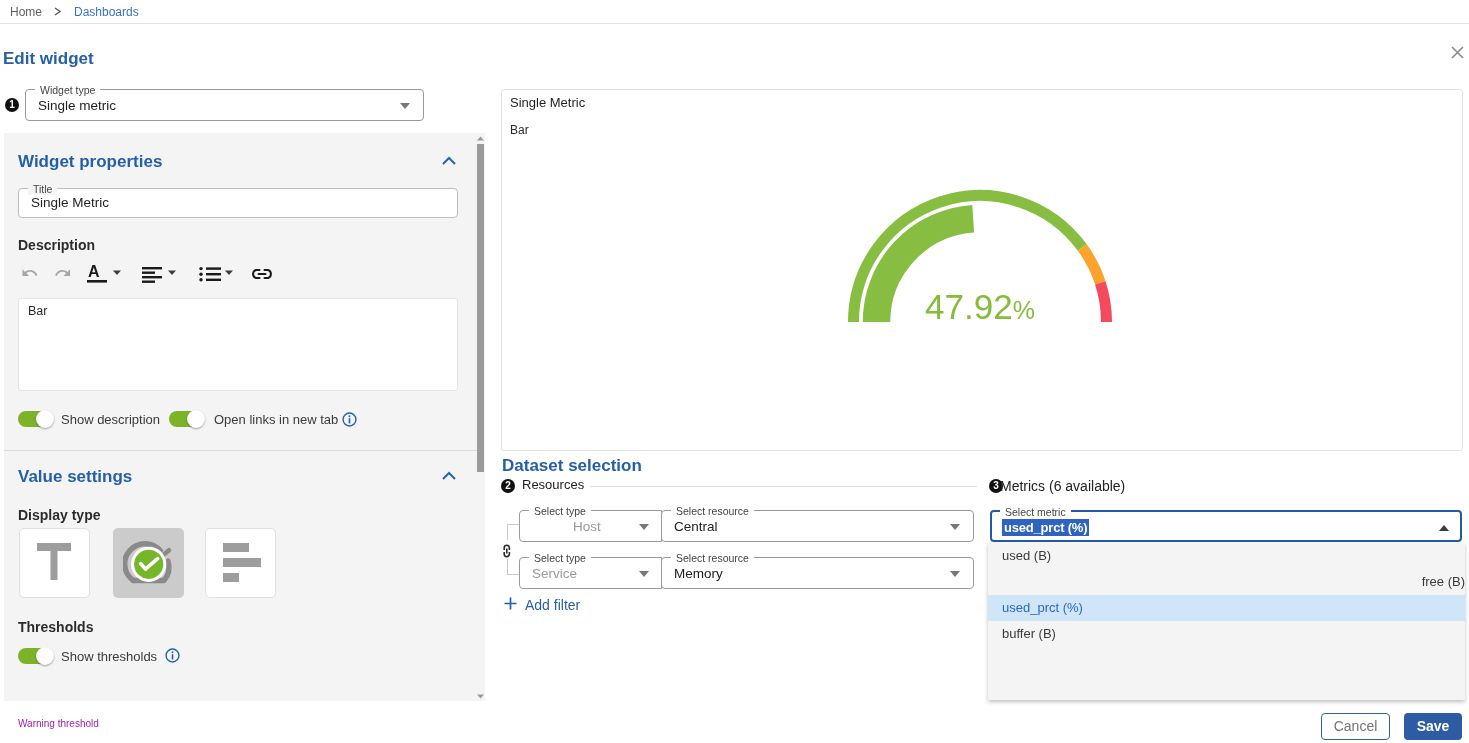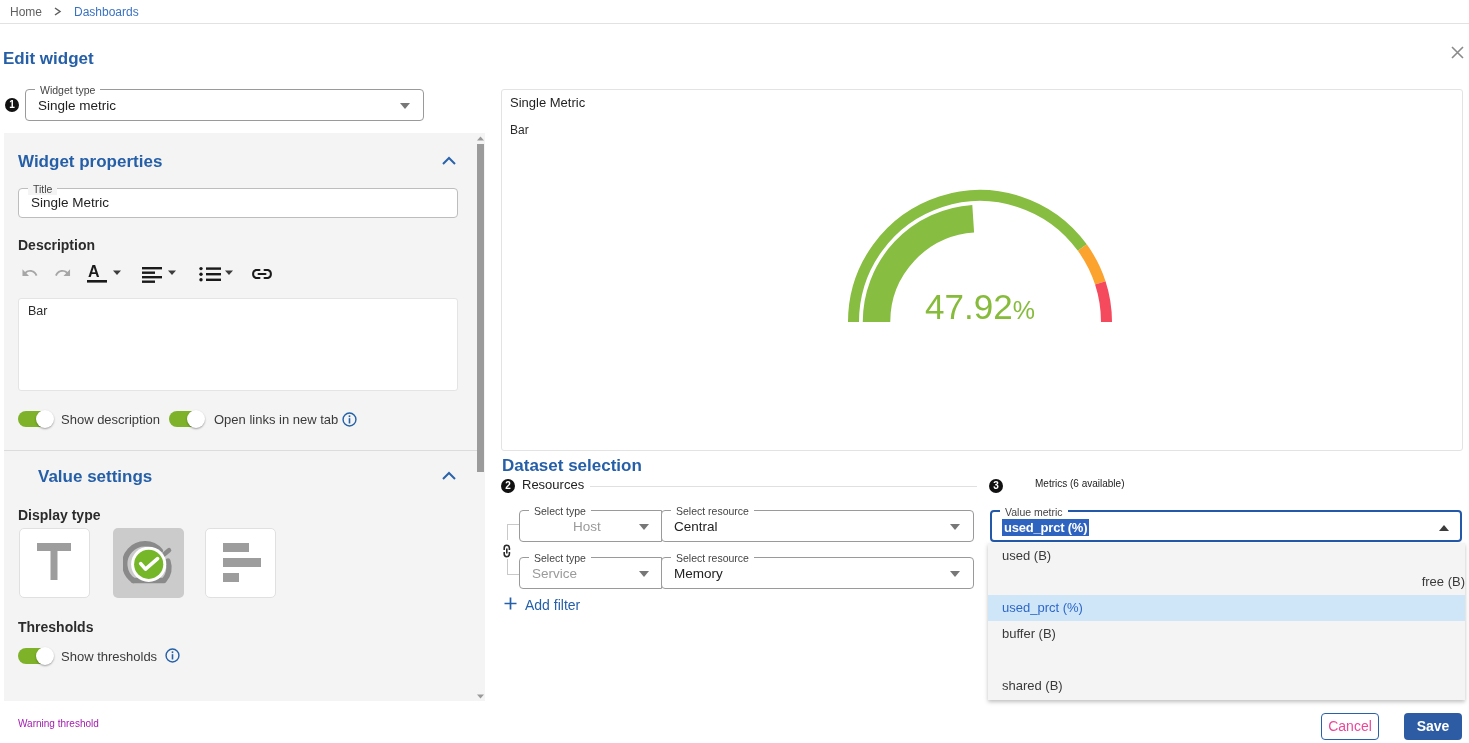--- a/index.html
+++ b/index.html
@@ -106,21 +106,21 @@
     </div>
 <div class="abs" style="left:214px;top:412px;font-size:13px;color:#3a3a3a;">Open links in new tab</div>
 <svg class="abs" style="left:342px;top:412px;" width="15" height="15" viewBox="0 0 17 17">
       <circle cx="8.5" cy="8.5" r="7.3" fill="none" stroke="#2660a8" stroke-width="1.6"></circle>
       <rect x="7.6" y="7" width="1.8" height="6" fill="#2660a8"></rect>
       <rect x="7.6" y="3.8" width="1.8" height="2" fill="#2660a8"></rect>
     </svg>
 
 <div class="abs" style="left:4px;top:450px;width:473px;height:1px;background:#dcdcdc;"></div>
 
-<div class="abs blueh" style="left:18px;top:467px;font-size:17px;margin-left:20px;">Value settings</div>
+<div class="abs blueh" style="left:18px;top:467px;font-size:17px;">Value settings</div>
 <svg class="abs" style="left:442px;top:471px;" width="14" height="9" viewBox="0 0 14 9">
       <path d="M1 8 L7 2 L13 8" stroke="#2b63ab" stroke-width="2" fill="none"></path>
     </svg>
 
 <div class="seclbl" style="left:18px;top:507px;">Display type</div>
 <div class="abs" style="left:19px;top:528px;width:71px;height:70px;background:#fff;border:1px solid #e0e0e0;border-radius:5px;"></div>
 <svg class="abs" style="left:37px;top:542px;" width="36" height="40" viewBox="0 0 36 40">
   <rect x="0" y="1" width="34" height="8" fill="#9d9d9d"></rect>
   <rect x="13.5" y="1" width="7" height="37" fill="#9d9d9d"></rect>
 </svg>
@@ -212,32 +212,31 @@
     <line x1="5.8" y1="4.6" x2="5.8" y2="9.4"></line>
   </g>
 </svg>
 
 <svg class="abs" style="left:504px;top:597px;" width="13" height="13" viewBox="0 0 13 13">
       <path d="M6.5 0.5 V12.5 M0.5 6.5 H12.5" stroke="#2660a8" stroke-width="1.7"></path>
     </svg>
 <div class="abs" style="left:525px;top:597px;font-size:14px;color:#2660a8;">Add filter</div>
 
 <div class="ncirc" style="left:989px;top:479px;">3</div>
-<div class="abs" style="left:1035px;top:478px;font-size:10px;color:#222;">Metrics (6 available)</div>
+<div class="abs" style="left:1000px;top:478px;font-size:14px;color:#222;">Metrics (6 available)</div>
 
 <div class="ofield" style="left:990px;top:510px;width:472px;height:32px;border:2px solid #2359a8;">
-  <div class="olabel" style="left:8px;">Value metric</div>
+  <div class="olabel" style="left:8px;">Select metric</div>
   <div class="abs" style="left:10px;top:7px;font-size:13px;letter-spacing:-0.2px;color:#fff;background:#2f63c0;padding:1px 2px;font-weight:bold;">used_prct (%)</div>
   <div class="selarrow" style="right:11px;border-top:none;border-bottom:6px solid #3c3c3c;"></div>
 </div>
 
 <div id="menu" class="abs" style="left:988px;top:543px;width:477px;height:157px;background:#f4f4f4;box-shadow:0 2px 4px rgba(0,0,0,0.25);">
   <div class="mitem" style="top:0;">used (B)</div>
   <div class="mitem" style="top:26px;text-align:right;">free (B)</div>
   <div class="mitem" style="top:52px;background:#cfe5f8;color:#2e68c8;">used_prct (%)</div>
   <div class="mitem" style="top:78px;">buffer (B)</div>
-  <div class="mitem" style="top:130px;">shared (B)</div>
-</div>
-
-<div class="abs" style="left:1321px;top:713px;width:58px;height:27px;border:1px solid #2a62a8;border-radius:4px;color:#ec4899;font-size:14px;text-align:center;line-height:25px;">Cancel</div>
+</div>
+
+<div class="abs" style="left:1321px;top:713px;width:69px;height:27px;border:1px solid #2a62a8;border-radius:4px;color:#737373;font-size:14px;text-align:center;line-height:25px;">Cancel</div>
 <div class="abs" style="left:1404px;top:713px;width:58px;height:27px;background:#2e5ca4;border-radius:4px;color:#fff;font-size:14px;font-weight:bold;text-align:center;line-height:27px;">Save</div>
 
 </div>
 
 </body></html>

